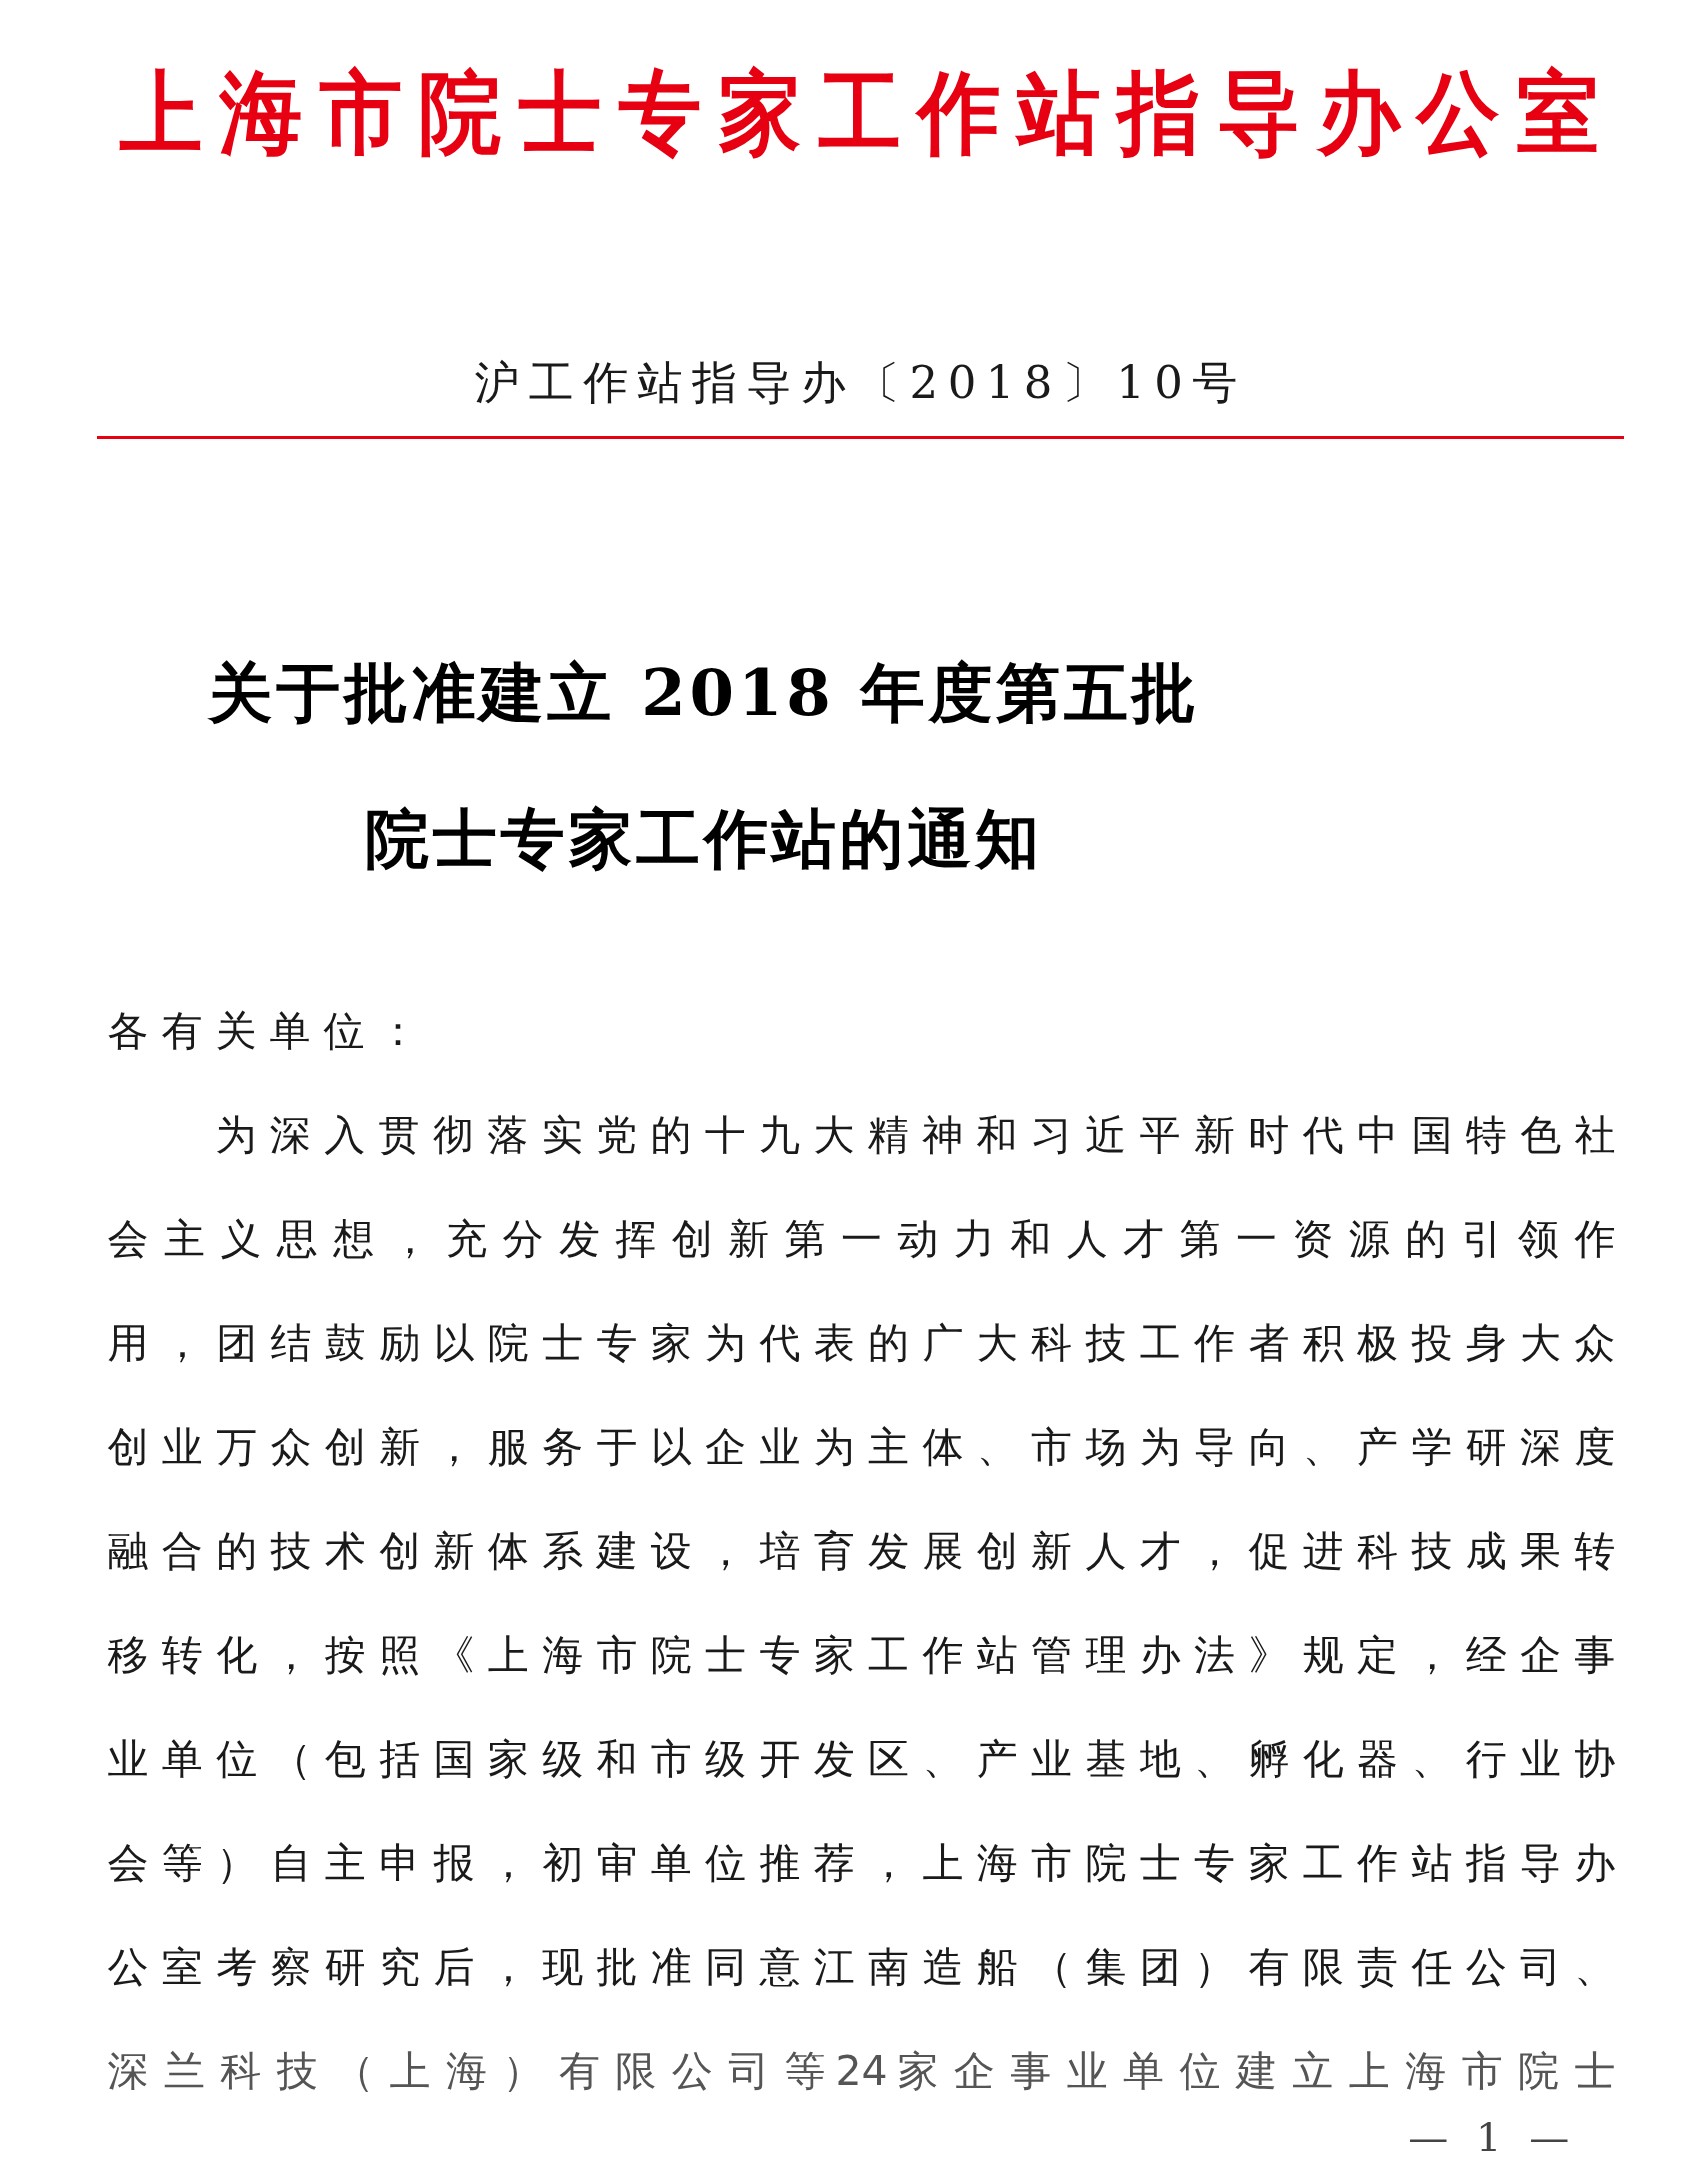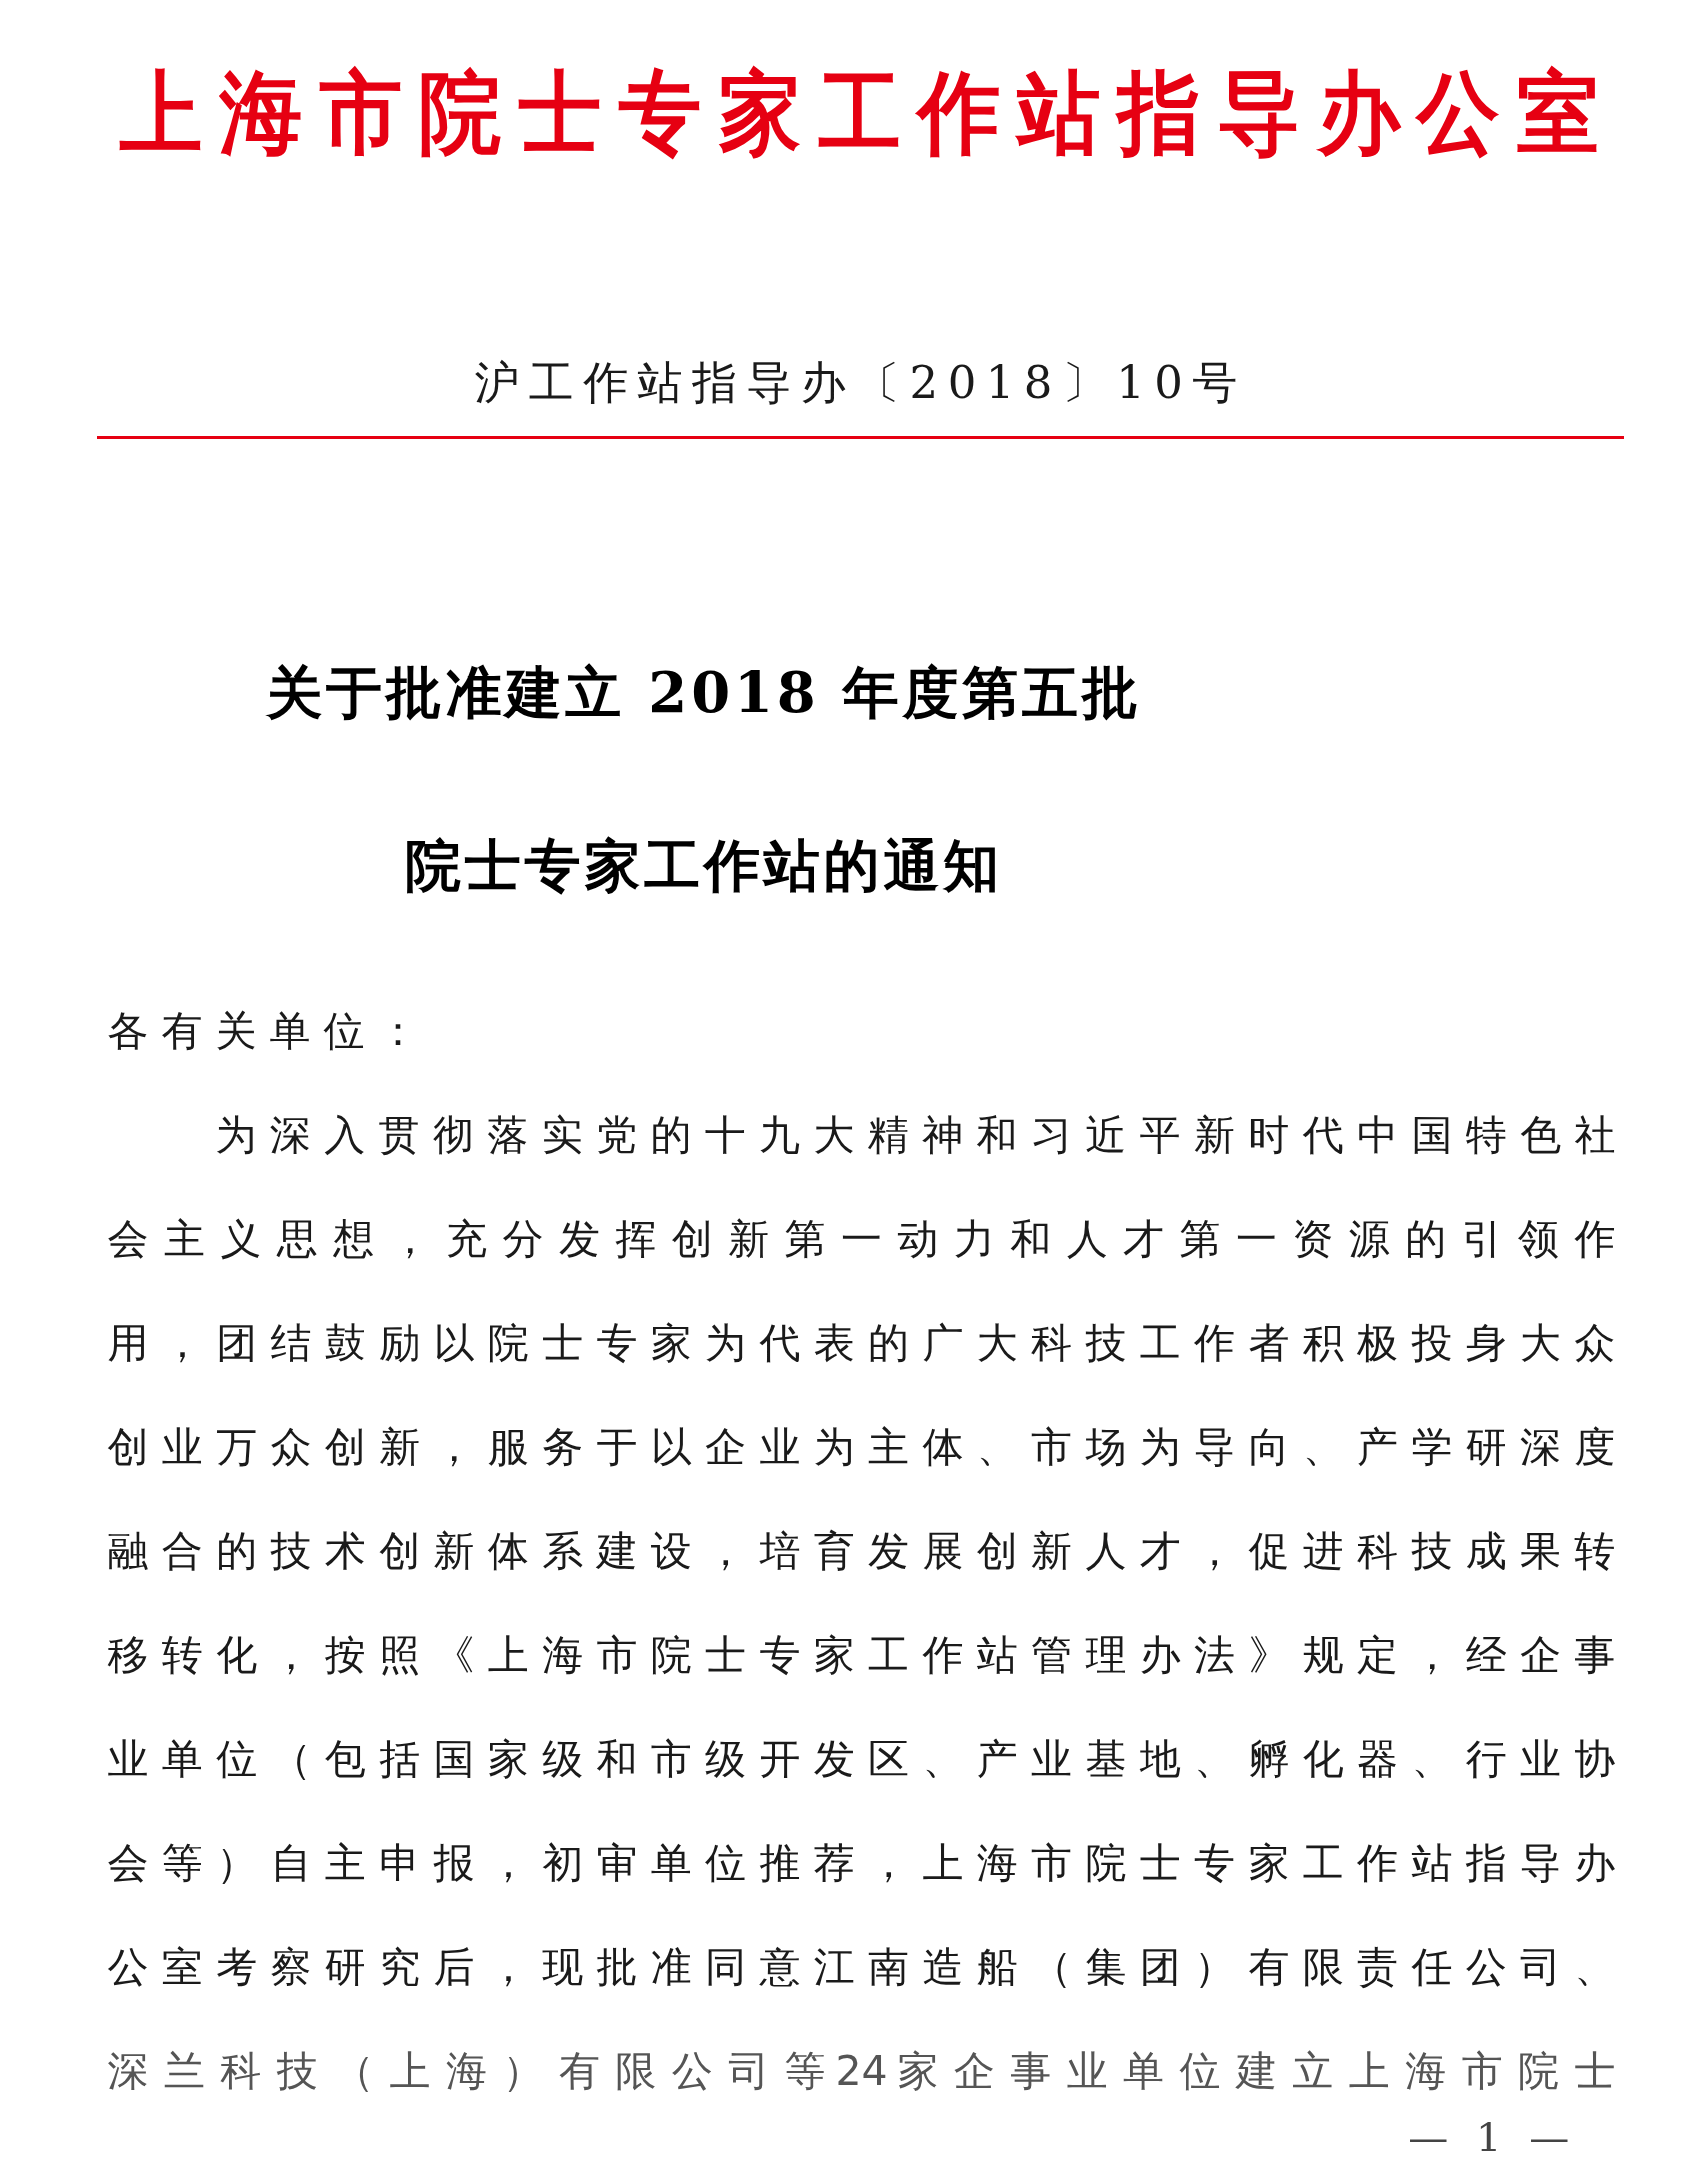--- a/index.html
+++ b/index.html
@@ -19,24 +19,24 @@
     text-align: center; font-size: 45px; line-height: 56px; letter-spacing: 9.4px;
     font-family: "DejaVu Serif", "Liberation Serif", serif; color: #1a1a1a; font-weight: normal;
     padding-left: 19px; box-sizing: border-box;
   }
   .red-rule {
     position: absolute; left: 97px; top: 436px; width: 1527px; height: 2.8px; background: #e60012;
   }
   .notice-title {
     position: absolute; left: 0; width: 1408px; text-align: center;
     font-family: "DejaVu Serif", "Liberation Serif", serif; font-weight: bold;
-    font-size: 56px; line-height: 75px; color: #000; letter-spacing: 3.8px;
+    font-size: 64px; line-height: 75px; color: #000; letter-spacing: 3.8px;
   }
   .notice-title.l1 { top: 655px; }
-  .notice-title.l2 { top: 828px; }
+  .notice-title.l2 { top: 801px; }
   .body-text {
     position: absolute; left: 101px; top: 998px; width: 1521px;
     font-family: "DejaVu Sans", "Liberation Sans", sans-serif;
     font-size: 41px; color: #1a1a1a;
   }
   .line {
     height: 104px; line-height: 66px; white-space: nowrap;
     display: flex; justify-content: space-between;
   }
   .line.indent { padding-left: 108px; }

